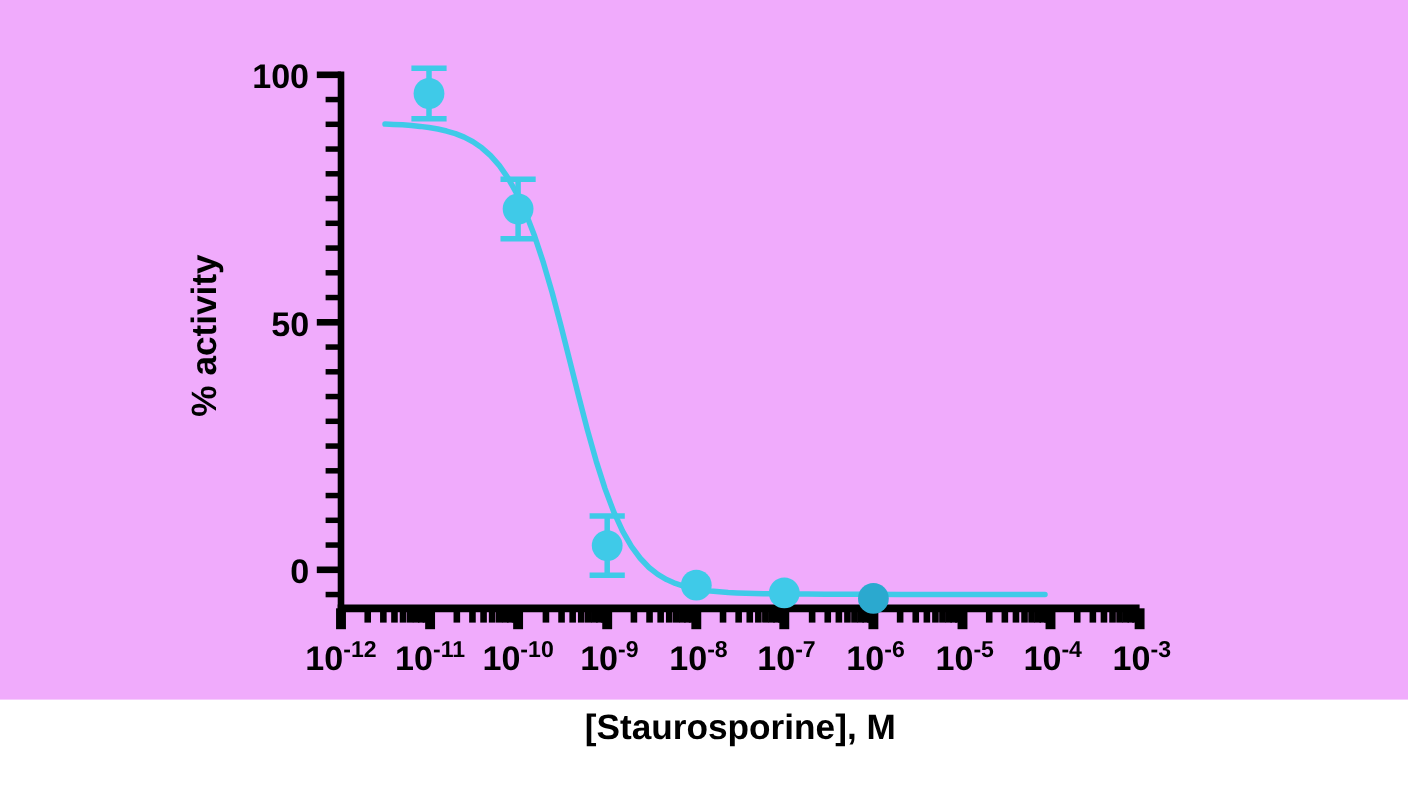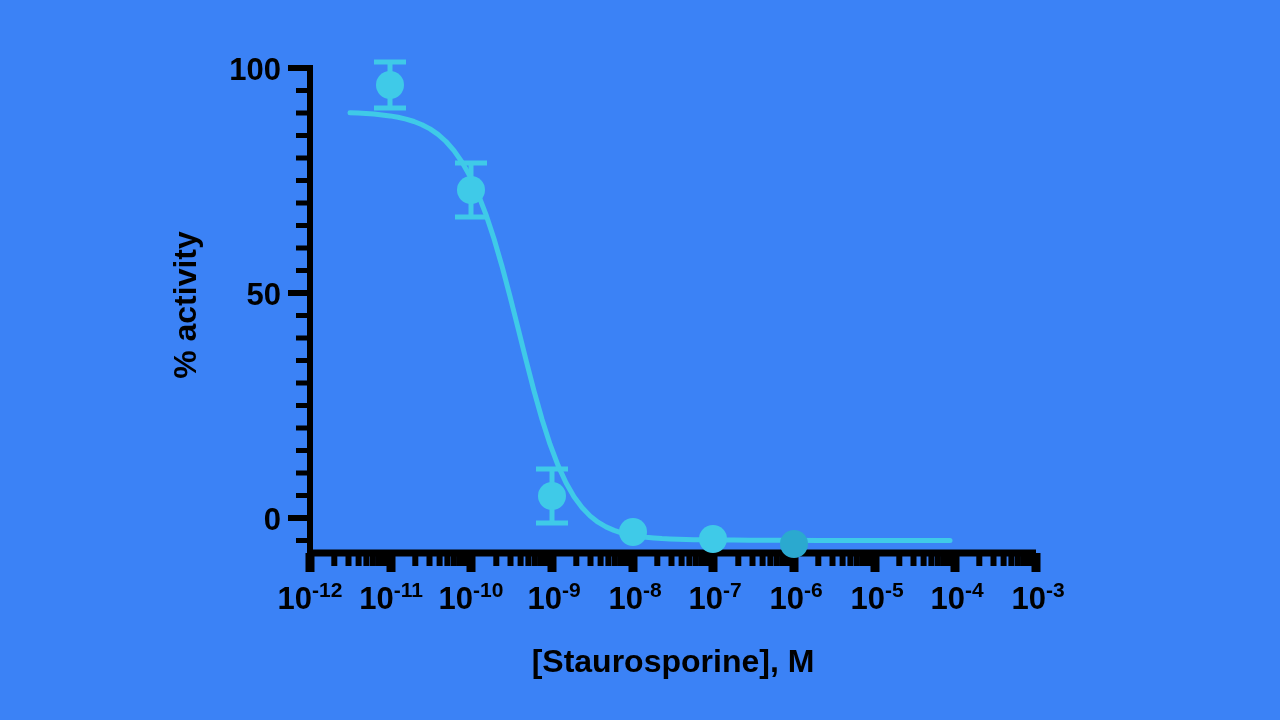--- a/index.html
+++ b/index.html
@@ -9,22 +9,22 @@
   }
   body {
     width: 1280px;
     height: 720px;
     font-family: "Liberation Sans", sans-serif;
     overflow: hidden;
   }
   #figure {
     position: relative;
     width: 1280px;
-    height: 720px;
-    background: #3b82f6;
+    height: 636px;
+    background: #f0abfc;
   }
   #plot-svg {
     position: absolute;
     left: 0;
     top: 0;
     width: 1280px;
     height: 720px;
   }
   .axis-text {
     font-family: "Liberation Sans", sans-serif;

